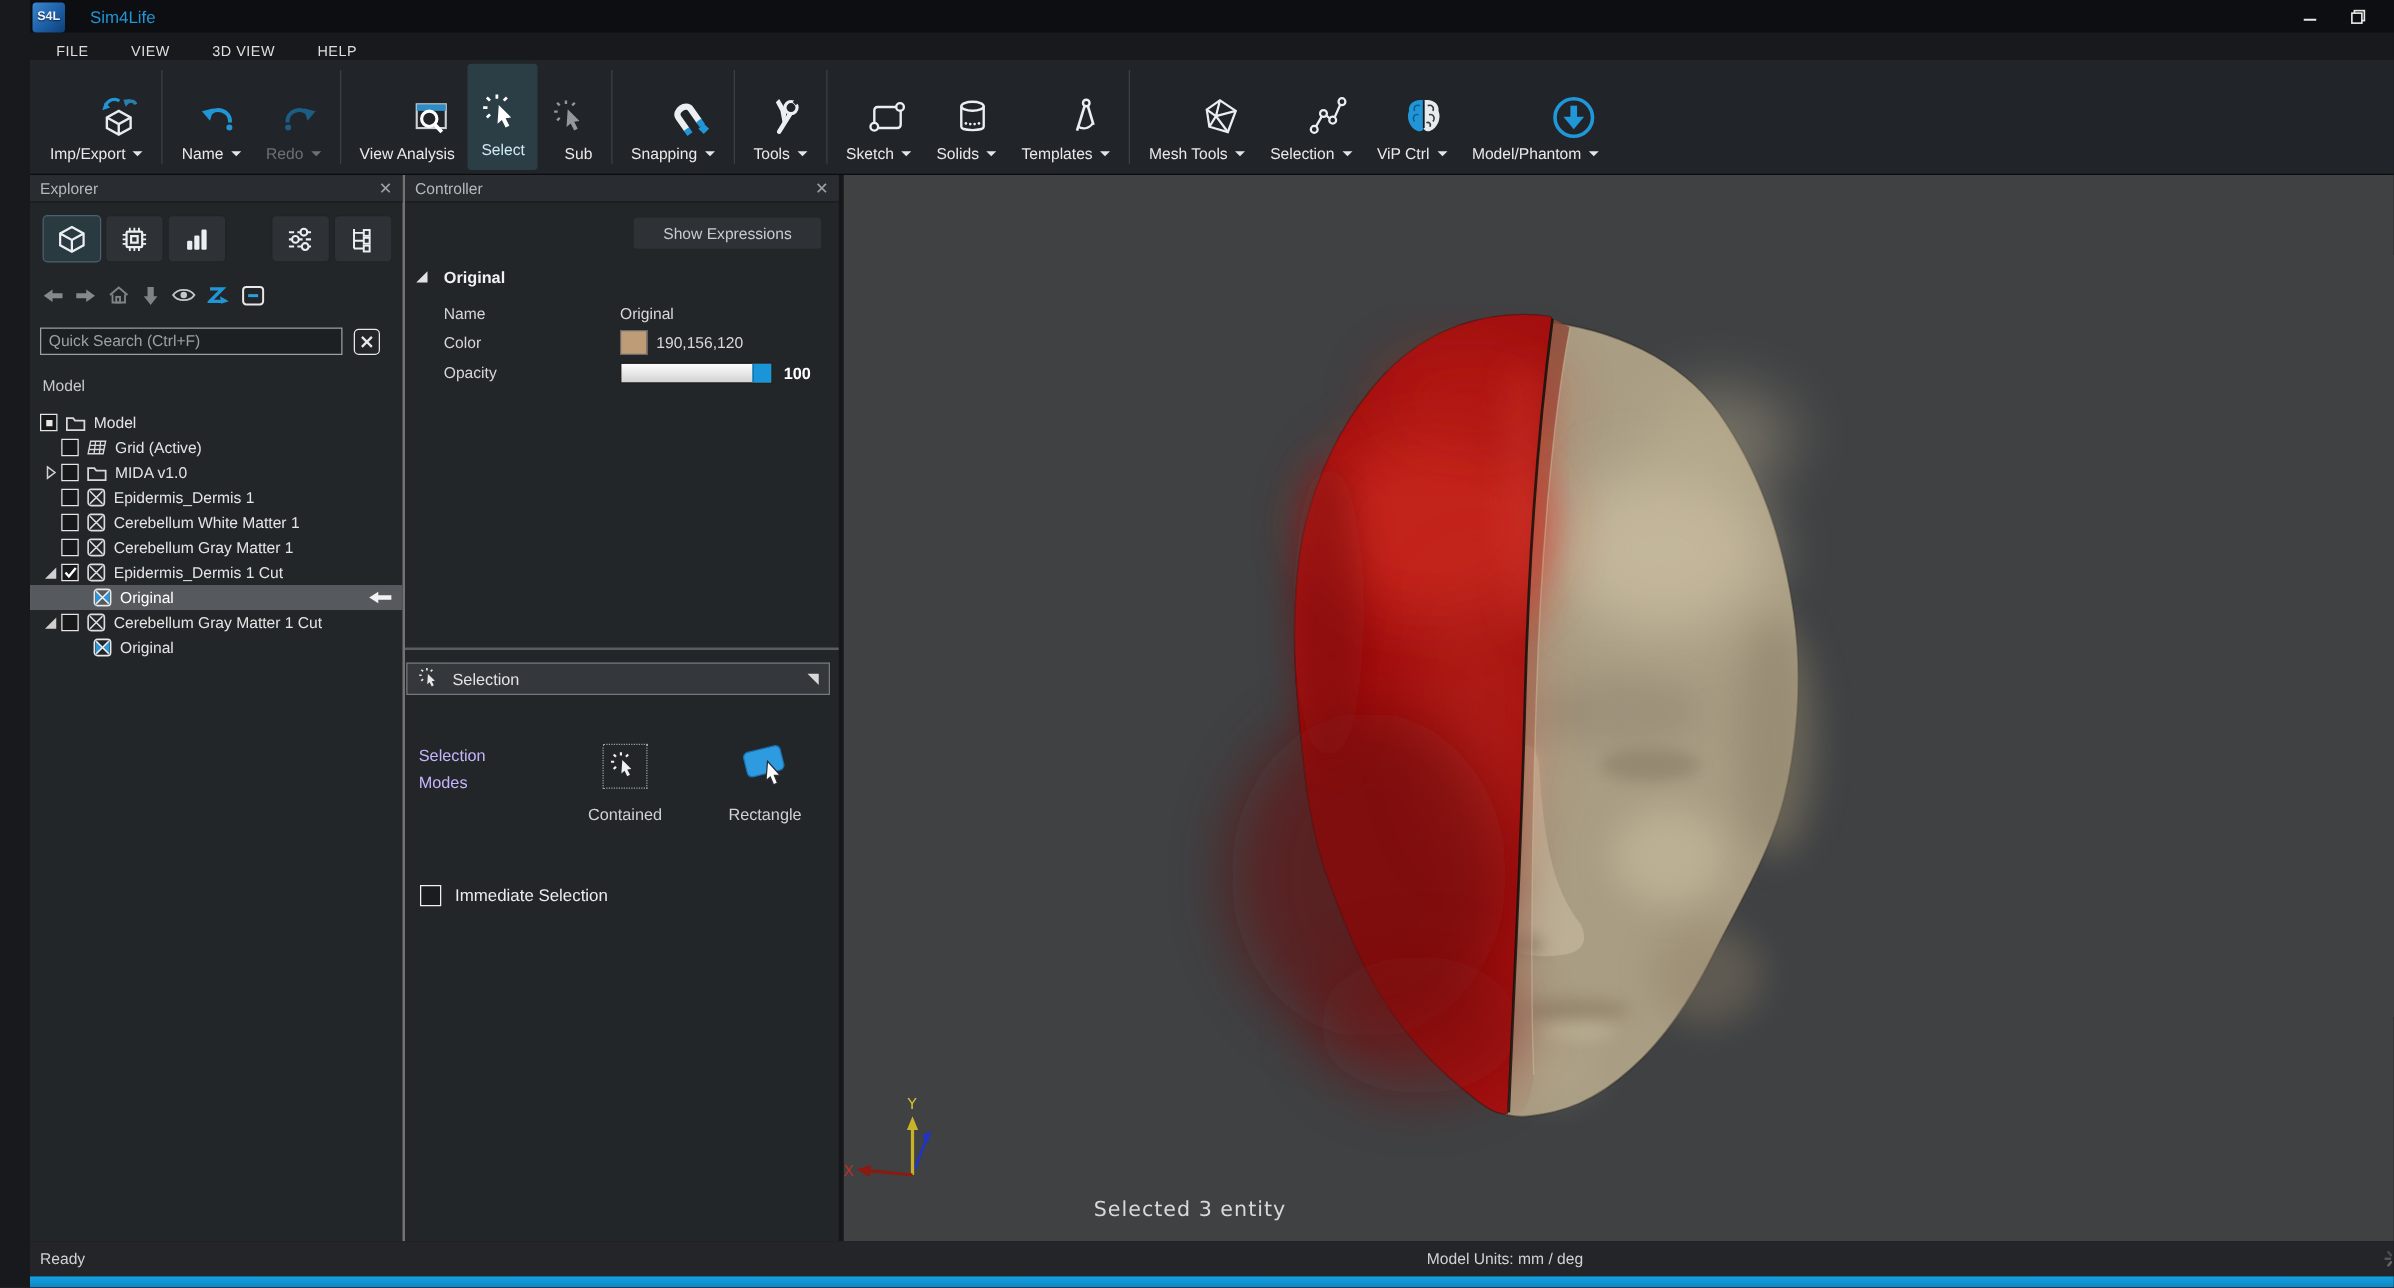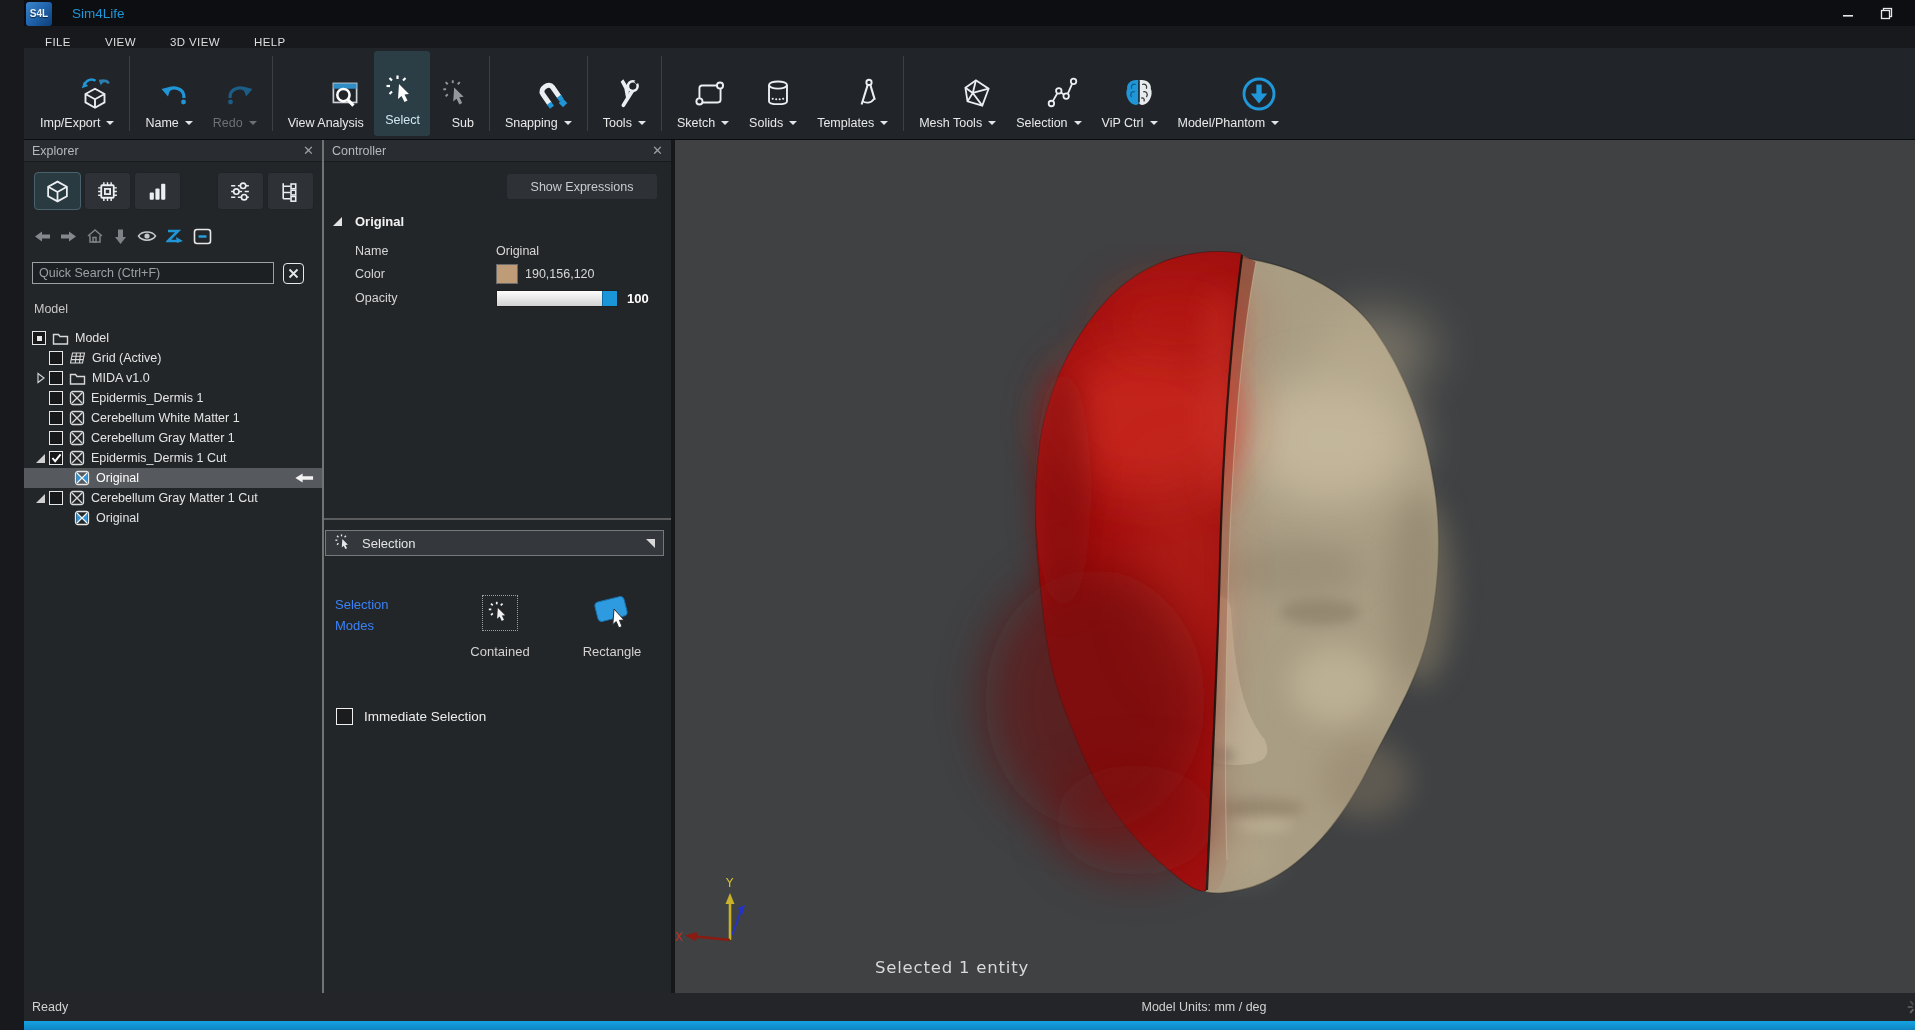--- a/index.html
+++ b/index.html
@@ -88,21 +88,21 @@
   .slider { position:relative; width:122px; height:17px; border:1px solid #1f1f1f;
     background:linear-gradient(#fdfdfd,#d2d2d2); }
   .slider-handle { position:absolute; top:0; right:0; width:15px; height:15px; background:#1a95d8;
     border-left:1px solid #0d6ea6; }
   .slider-val { margin-left:9px; color:#ffffff; font-size:13px; font-weight:bold; }
   .sec-divider { position:absolute; top:356px; left:0; right:0; height:2px; background:#5a5c5e; }
   .sel-header { position:absolute; top:368px; left:1px; right:7px; height:26px; background:#34373c;
     border:1px solid #75797e; display:flex; align-items:center; padding:0 8px; }
   .sel-header .sh-label { color:#e3e3e3; font-size:13px; margin-left:8px; flex:1; }
   .tri-col { width:0; height:0; border-left:9px solid transparent; border-top:9px solid #d8d8d8; }
-  .modes-label { position:absolute; top:432px; left:11px; width:90px; color:#3b82f6; font-size:13px; line-height:21px; }
+  .modes-label { position:absolute; top:432px; left:11px; width:90px; color:#c4b5fd; font-size:13px; line-height:21px; }
   .mode-opt { position:absolute; top:428px; width:90px; text-align:center; }
   .mode-opt .mo-icon { height:46px; display:flex; align-items:center; justify-content:center; }
   .mode-opt .mo-label { margin-top:8px; color:#d2d2d2; font-size:13px; }
   .contained-box { width:36px; height:36px; border:1.6px dotted #9aa0a5; display:flex; align-items:center; justify-content:center; }
   .imm-row { position:absolute; top:546px; left:12px; display:flex; align-items:center; }
   .imm-cb { width:17px; height:17px; border:1.6px solid #f0f0f0; background:#1a1c1e; }
   .imm-label { margin-left:11px; color:#ececec; font-size:13.5px; }
 
   
   .viewport { flex:1; background:#3f4143; position:relative; overflow:hidden; }
@@ -810,21 +810,21 @@
         <path d="M57 60 L66 36" stroke="#2233cc" stroke-width="2"></path>
         <path d="M63 33 L70 30 L67 40 Z" fill="#2233cc"></path>
         <path d="M55 65 L55 28" stroke="#c8b22a" stroke-width="2.6"></path>
         <path d="M55 18 L50.5 29 L59.5 29 Z" fill="#c8b22a"></path>
         <path d="M55 65 L20 61.5" stroke="#8b1a10" stroke-width="2.6"></path>
         <path d="M10 60.5 L22 57 L21 66.5 Z" fill="#8b1a10"></path>
         <text x="51" y="12" fill="#d8c22e" font-size="12" font-family="DejaVu Sans">Y</text>
         <text x="0" y="66" fill="#c03024" font-size="12" font-family="DejaVu Sans">X</text>
       </svg>
 
-      <div class="sel-entity">Selected 1 entity</div>
+      <div class="sel-entity">Selected 3 entity</div>
     </div>
   </div>
 
   <div class="statusbar">
     <span class="sb-ready">Ready</span>
     <span class="sb-units">Model Units: mm / deg</span>
     <svg class="sb-spinner" width="18" height="18" viewBox="0 0 18 18">
       <g stroke-width="2" stroke-linecap="round">
         <path d="M9 1.5 V5" stroke="#e8e8e8"></path>
           <path d="M14.3 3.7 L12.2 6.2" stroke="#cfcfcf"></path>

